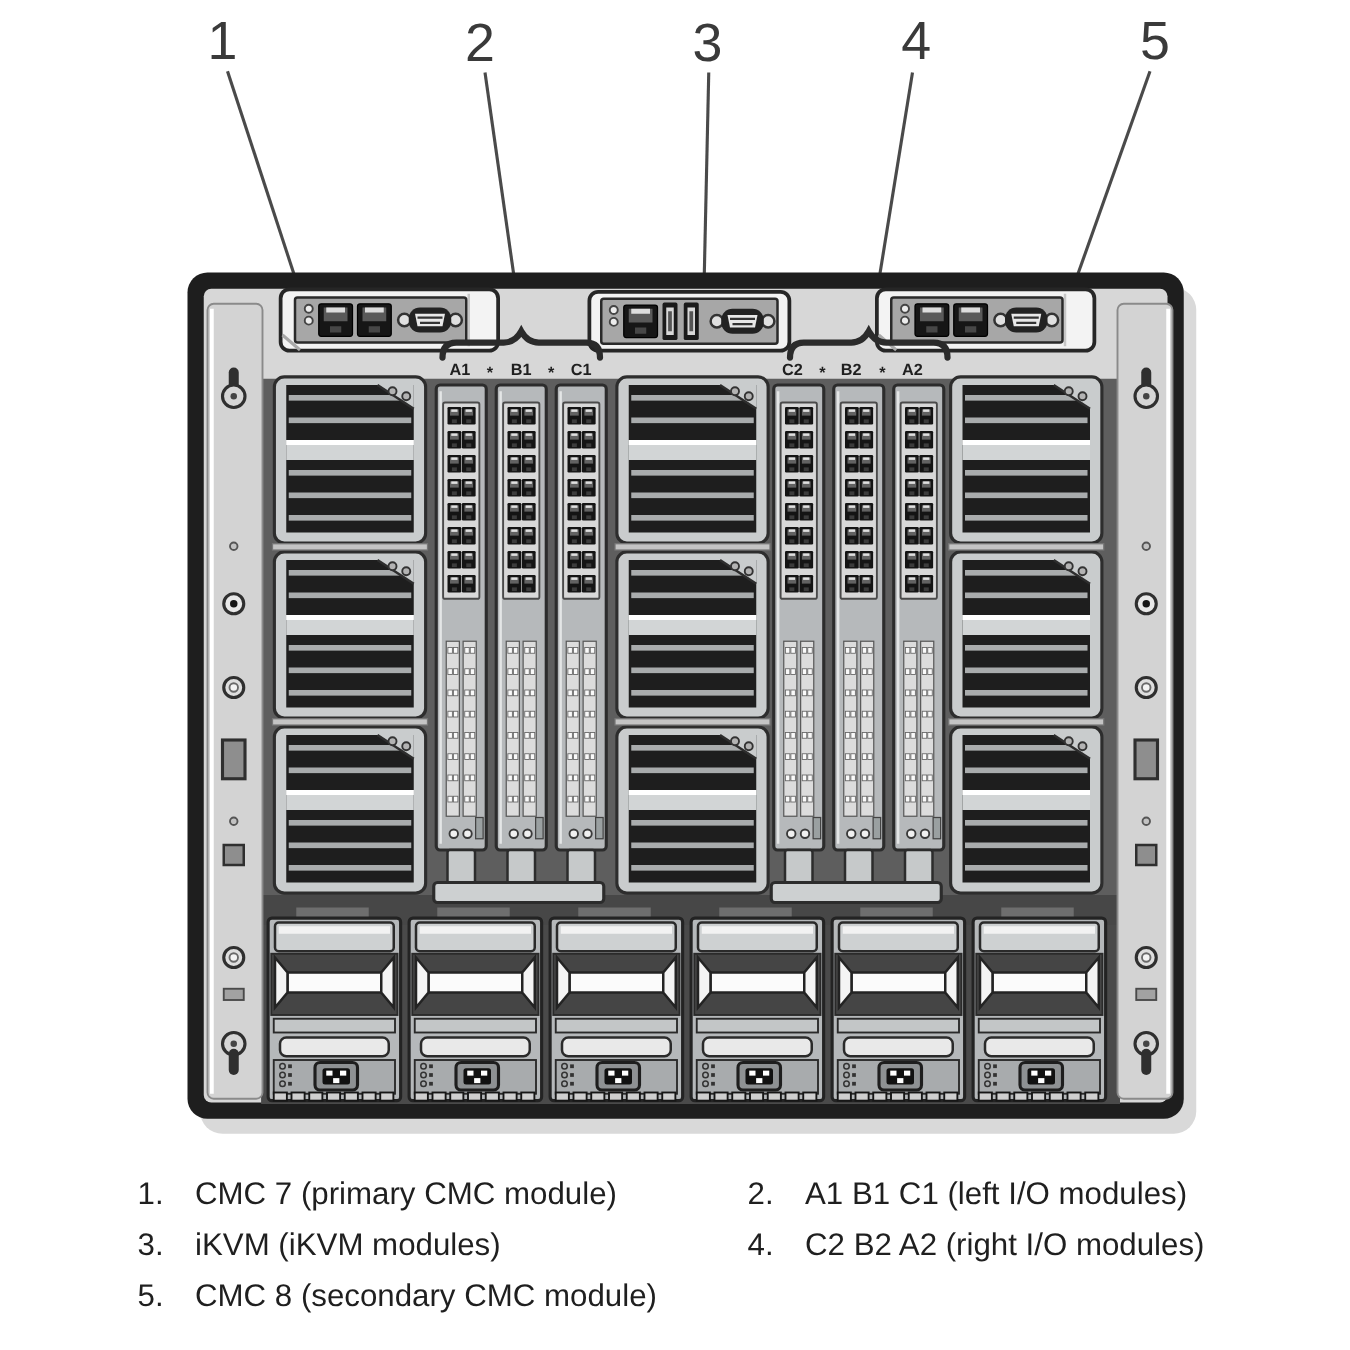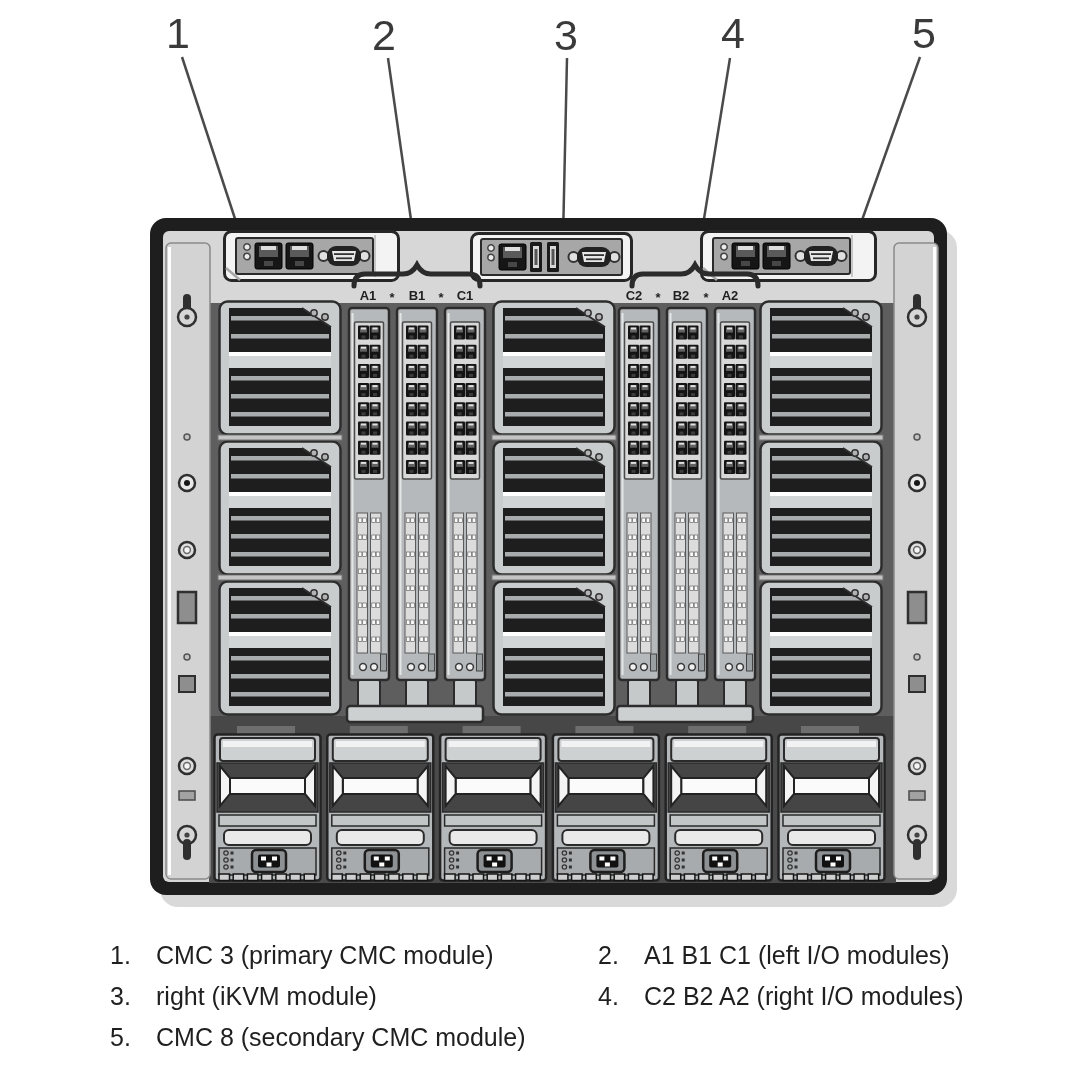--- a/index.html
+++ b/index.html
@@ -269,27 +269,27 @@
   </svg>
 
   <div class="callout-num" style="left:148px;top:12px">1</div>
   <div class="callout-num" style="left:354px;top:14px">2</div>
   <div class="callout-num" style="left:536px;top:14px">3</div>
   <div class="callout-num" style="left:703px;top:12px">4</div>
   <div class="callout-num" style="left:894px;top:12px">5</div>
 
   <div class="legend">
     <div class="legrow" style="left:110px;top:941px">
-      <span class="lnum">1.</span><span class="llab">CMC 3 (primary CMC module)</span>
+      <span class="lnum">1.</span><span class="llab">CMC 7 (primary CMC module)</span>
     </div>
     <div class="legrow" style="left:598px;top:941px">
       <span class="lnum">2.</span><span class="llab">A1 B1 C1 (left I/O modules)</span>
     </div>
     <div class="legrow" style="left:110px;top:982px">
-      <span class="lnum">3.</span><span class="llab">right (iKVM module)</span>
+      <span class="lnum">3.</span><span class="llab">iKVM (iKVM modules)</span>
     </div>
     <div class="legrow" style="left:598px;top:982px">
       <span class="lnum">4.</span><span class="llab">C2 B2 A2 (right I/O modules)</span>
     </div>
     <div class="legrow" style="left:110px;top:1023px">
       <span class="lnum">5.</span><span class="llab">CMC 8 (secondary CMC module)</span>
     </div>
   </div>
 
 </div>

